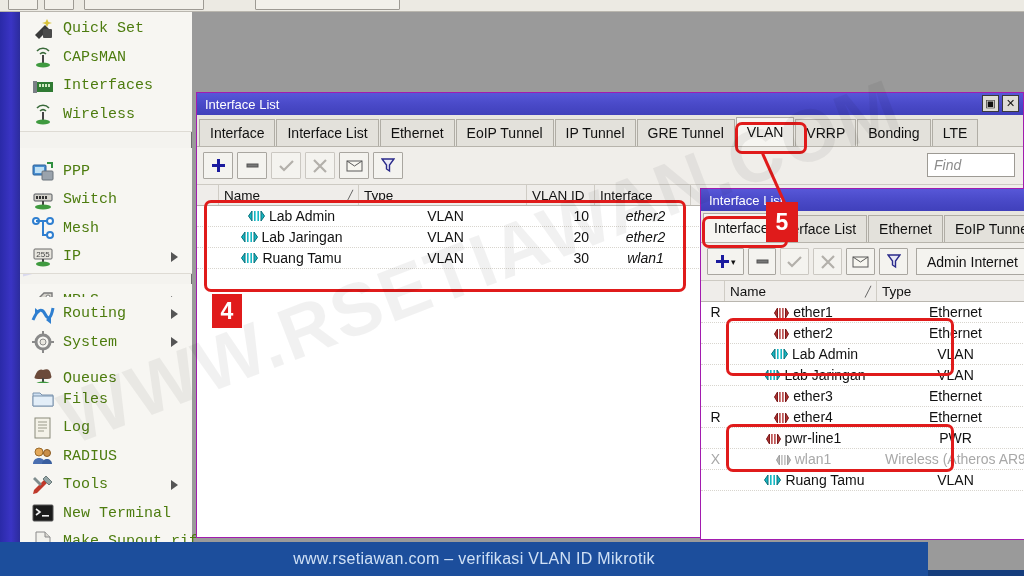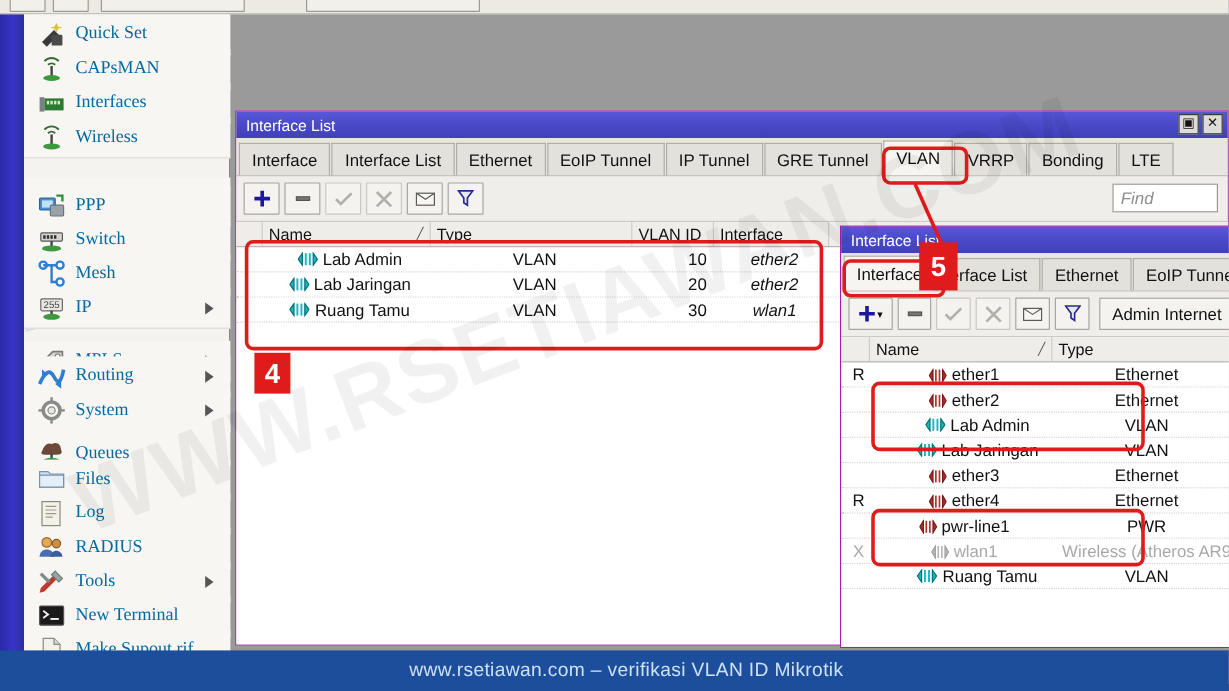--- a/index.html
+++ b/index.html
@@ -43,22 +43,22 @@
   .menu-item {
     position:absolute; left:20px; width:172px; height:34px;
     display:flex; align-items:center; padding-left:10px;
     border-bottom:1px solid #dedbd4; background:#f7f6f2;
   }
   .menu-item .mi-icon {
     width:26px; height:22px; margin-right:7px; flex:0 0 26px;
     display:flex; align-items:center; justify-content:center;
   }
   .menu-item .mi-label {
-    font-size:15px; color:#0369a1; white-space:nowrap;
-    font-family:Liberation Serif, serif;
+    font-size:15px; color:#4d7c0f; white-space:nowrap;
+    font-family:Liberation Mono, monospace;
   }
   .menu-item .mi-arrow {
     position:absolute; right:14px; width:0; height:0;
     border-left:6px solid transparent; border-top:5px solid transparent;
     border-bottom:5px solid transparent;
   }
   .menu-item .mi-arrow.on {
     border-left:7px solid #555; 
   }
 
@@ -151,21 +151,21 @@
   
   #watermark {
     position:absolute; left:30px; top:200px; width:1000px;
     font-size:74px; font-weight:bold; color:rgba(0,0,0,0.055);
     transform:rotate(-21deg); white-space:nowrap; letter-spacing:2px;
     pointer-events:none; font-family:"Liberation Sans",sans-serif;
   }
 
   
   #caption {
-    position:absolute; left:0; bottom:0; width:1024px; height:34px;
+    position:absolute; left:0; bottom:0; width:928px; height:34px;
     background:#1c4e9c; color:#cfe0f5; font-size:16px;
     display:flex; align-items:center; justify-content:center;
     letter-spacing:.3px;
     padding-left:20px;
   }
   #caption-under {
     position:absolute; left:0; bottom:0; width:1024px; height:6px;
     background:#153d7d;
   }
 </style>

